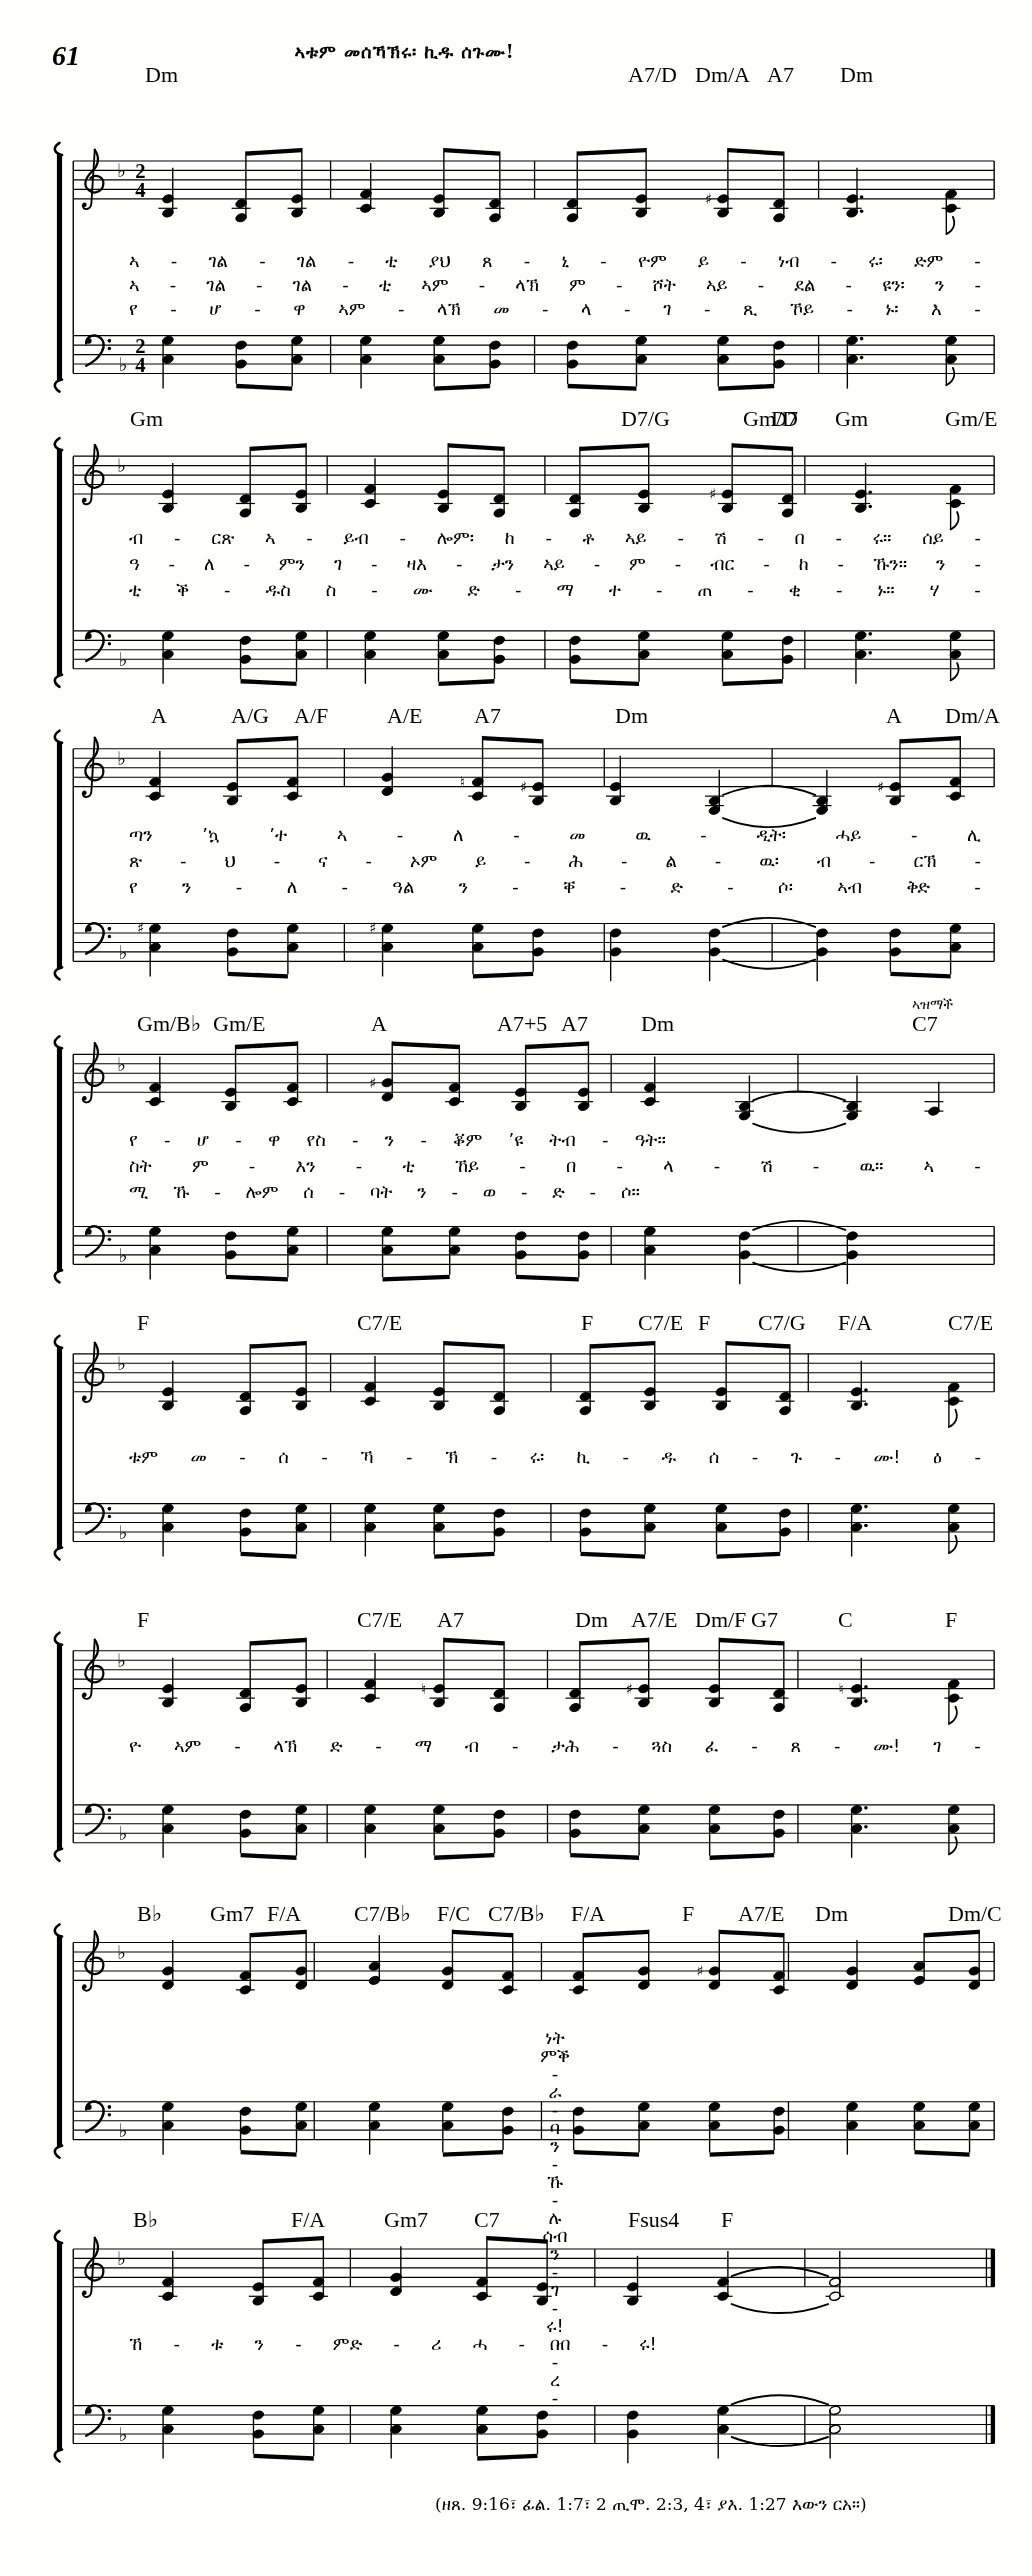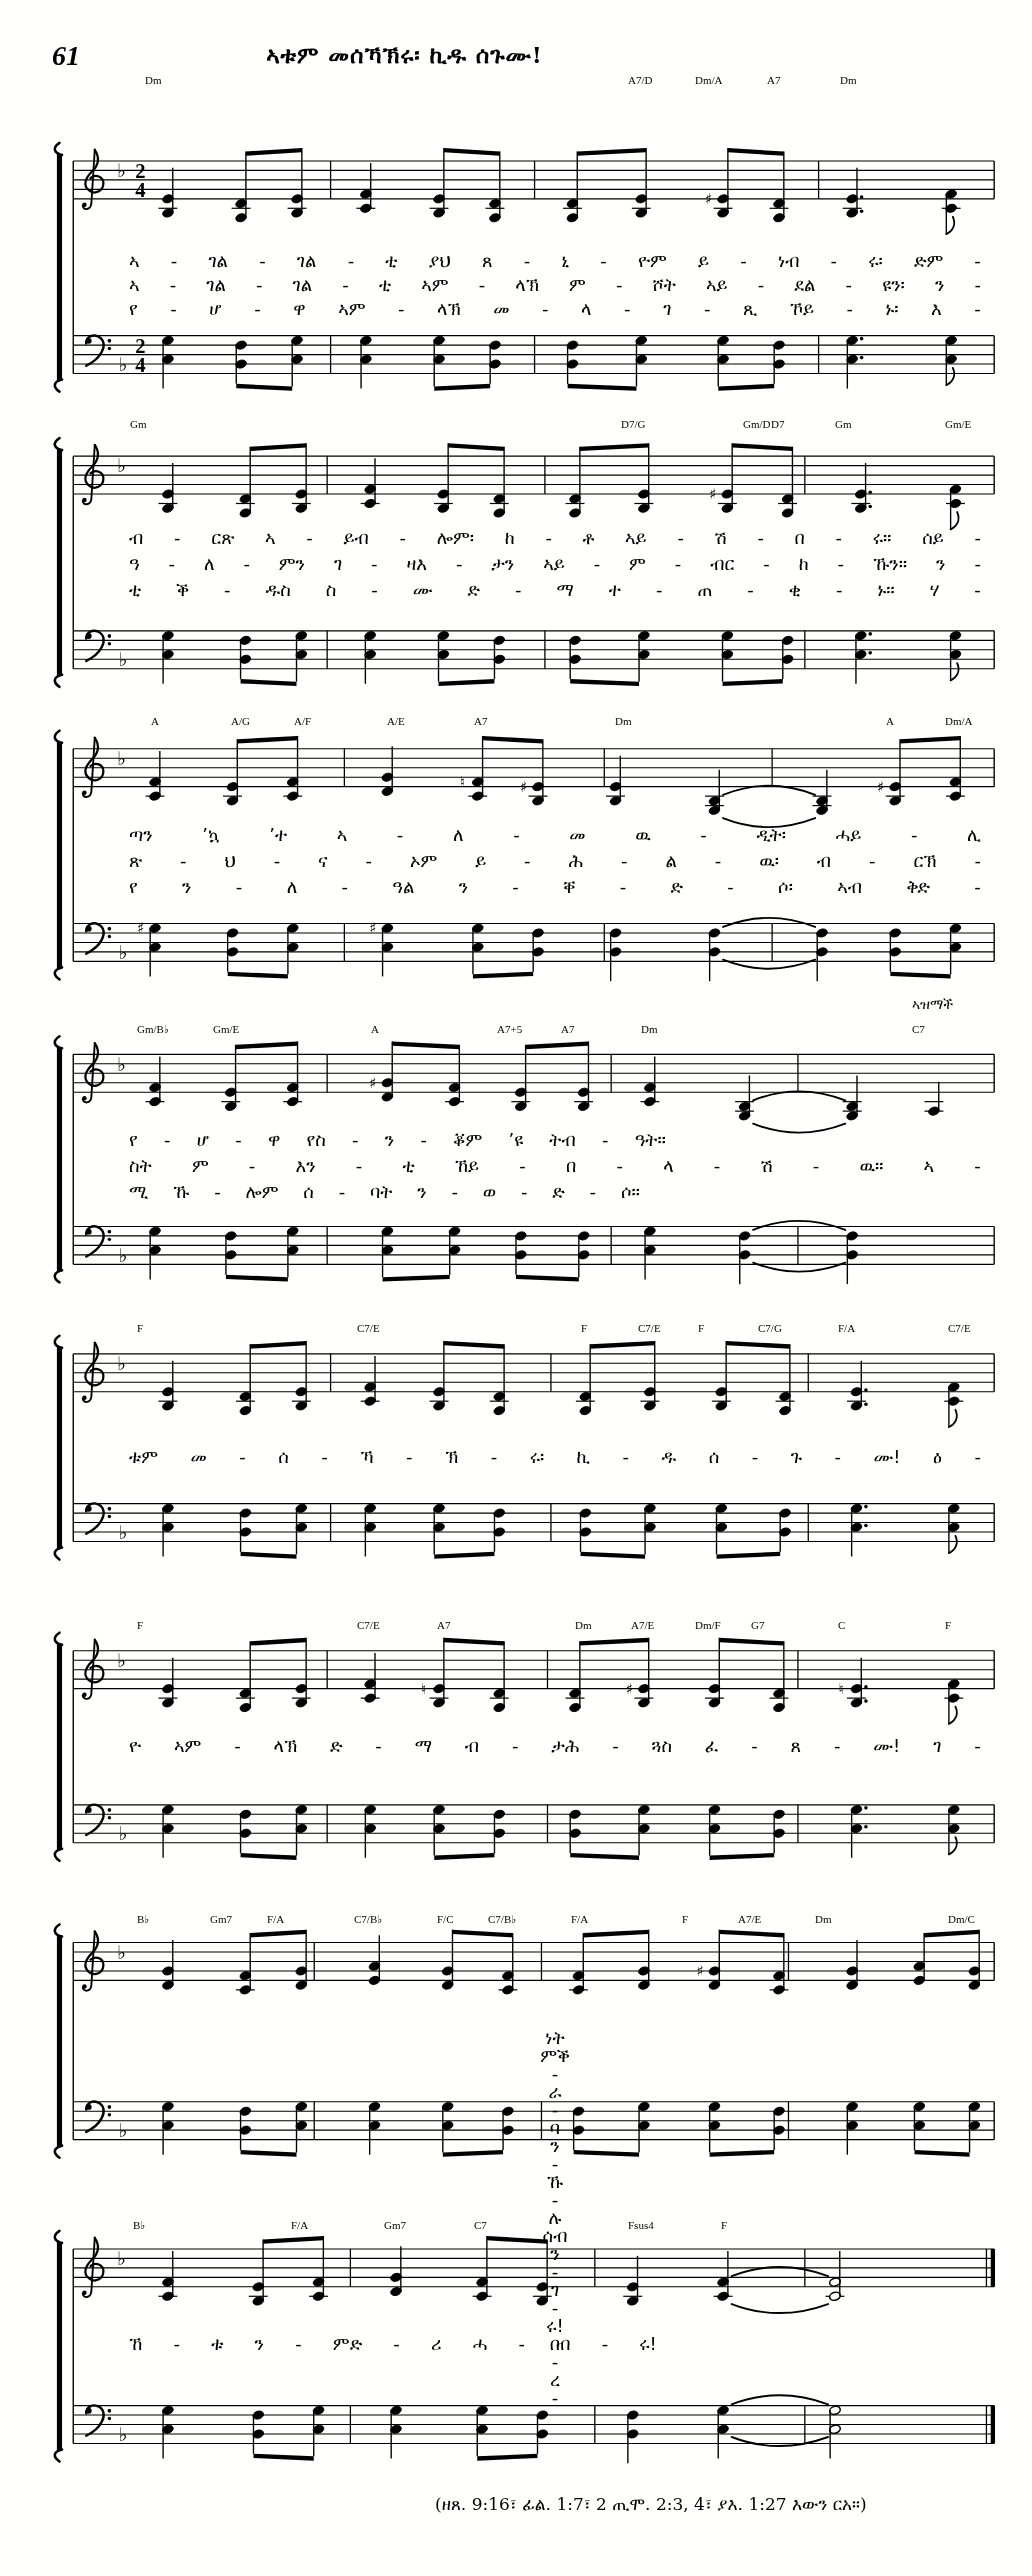--- a/index.html
+++ b/index.html
@@ -9,29 +9,29 @@
   }
   #score{position:absolute;left:0;top:0;pointer-events:none;}
   .song-number{
     position:absolute;left:52px;top:40px;
     font-family:"Liberation Serif","DejaVu Serif",serif;
     font-style:italic;font-size:28px;font-weight:600;
   }
   .song-title{
     position:absolute;left:129px;top:41px;width:551px;text-align:center;
     font-family:"DejaVu Serif","DejaVu Sans",serif;
-    font-size:23px;font-weight:bold;letter-spacing:0.9px;
+    font-size:18px;font-weight:bold;letter-spacing:0.9px;
   }
   .song-subtitle{
     position:absolute;left:129px;top:105px;width:551px;text-align:center;
     font-family:"DejaVu Serif","DejaVu Sans",serif;font-size:18px;
   }
   .chord{
     position:absolute;transform:translateY(-100%);
-    font-family:"Liberation Serif","DejaVu Serif",serif;font-size:11px;
+    font-family:"Liberation Serif","DejaVu Serif",serif;font-size:22px;
     white-space:nowrap;line-height:1;
   }
   .refrain-label{
     position:absolute;transform:translateY(-100%);
     font-size:13.8px;white-space:nowrap;line-height:1;
   }
   .lyric-row{
     position:absolute;height:26px;display:flex;justify-content:space-between;
     align-items:center;font-size:18px;white-space:nowrap;line-height:1;
   }

